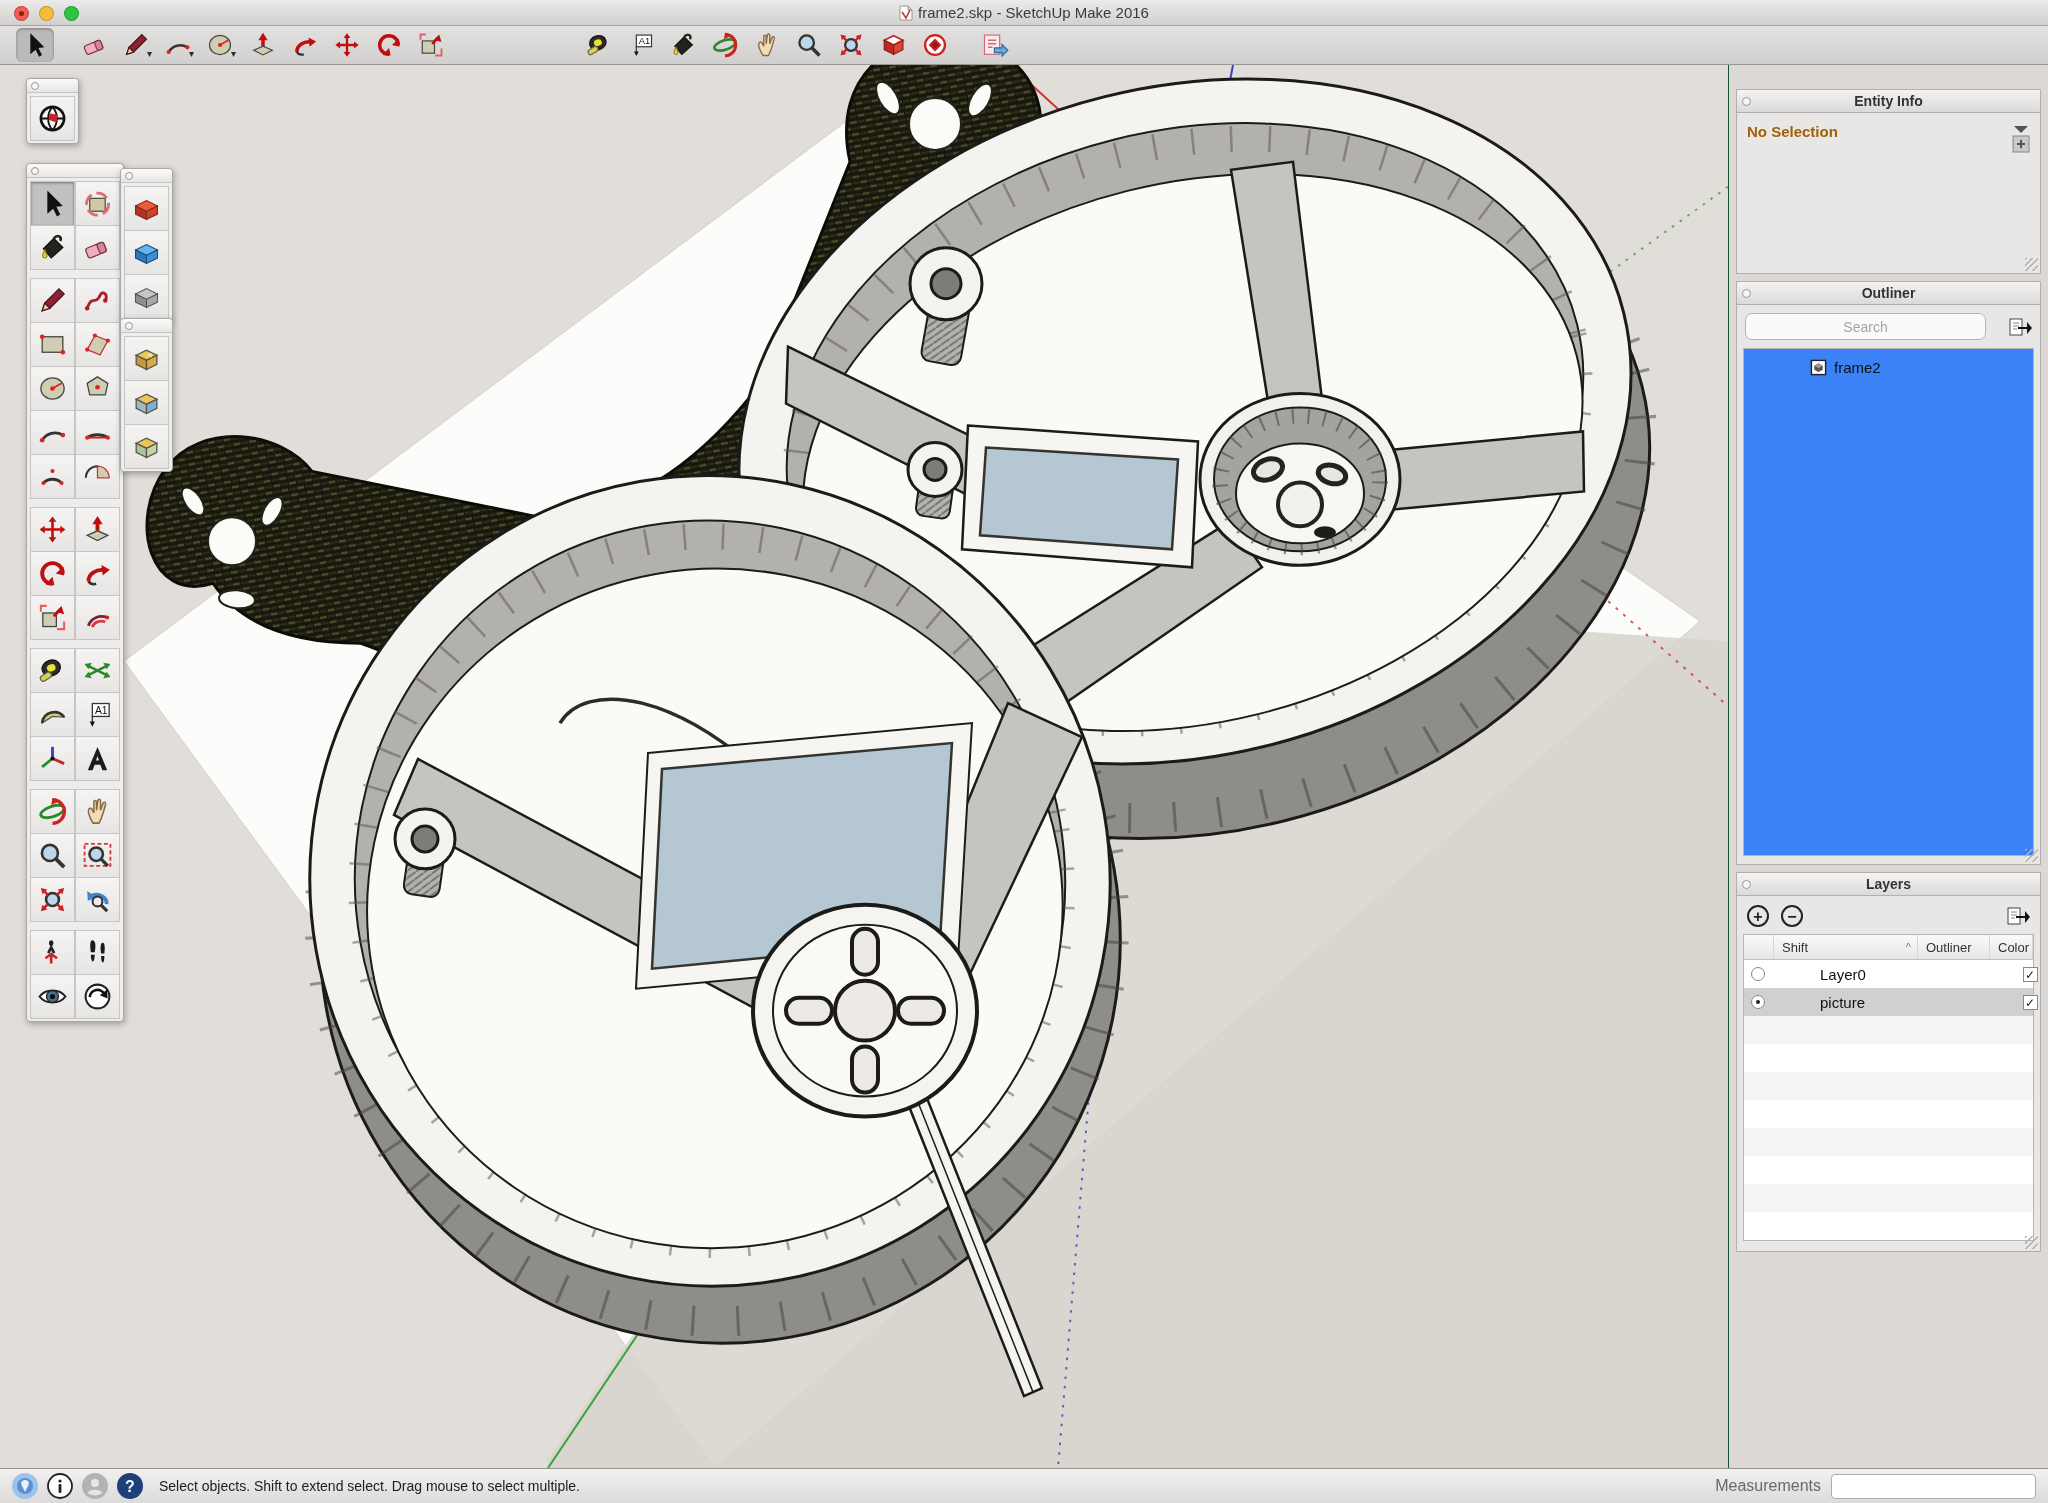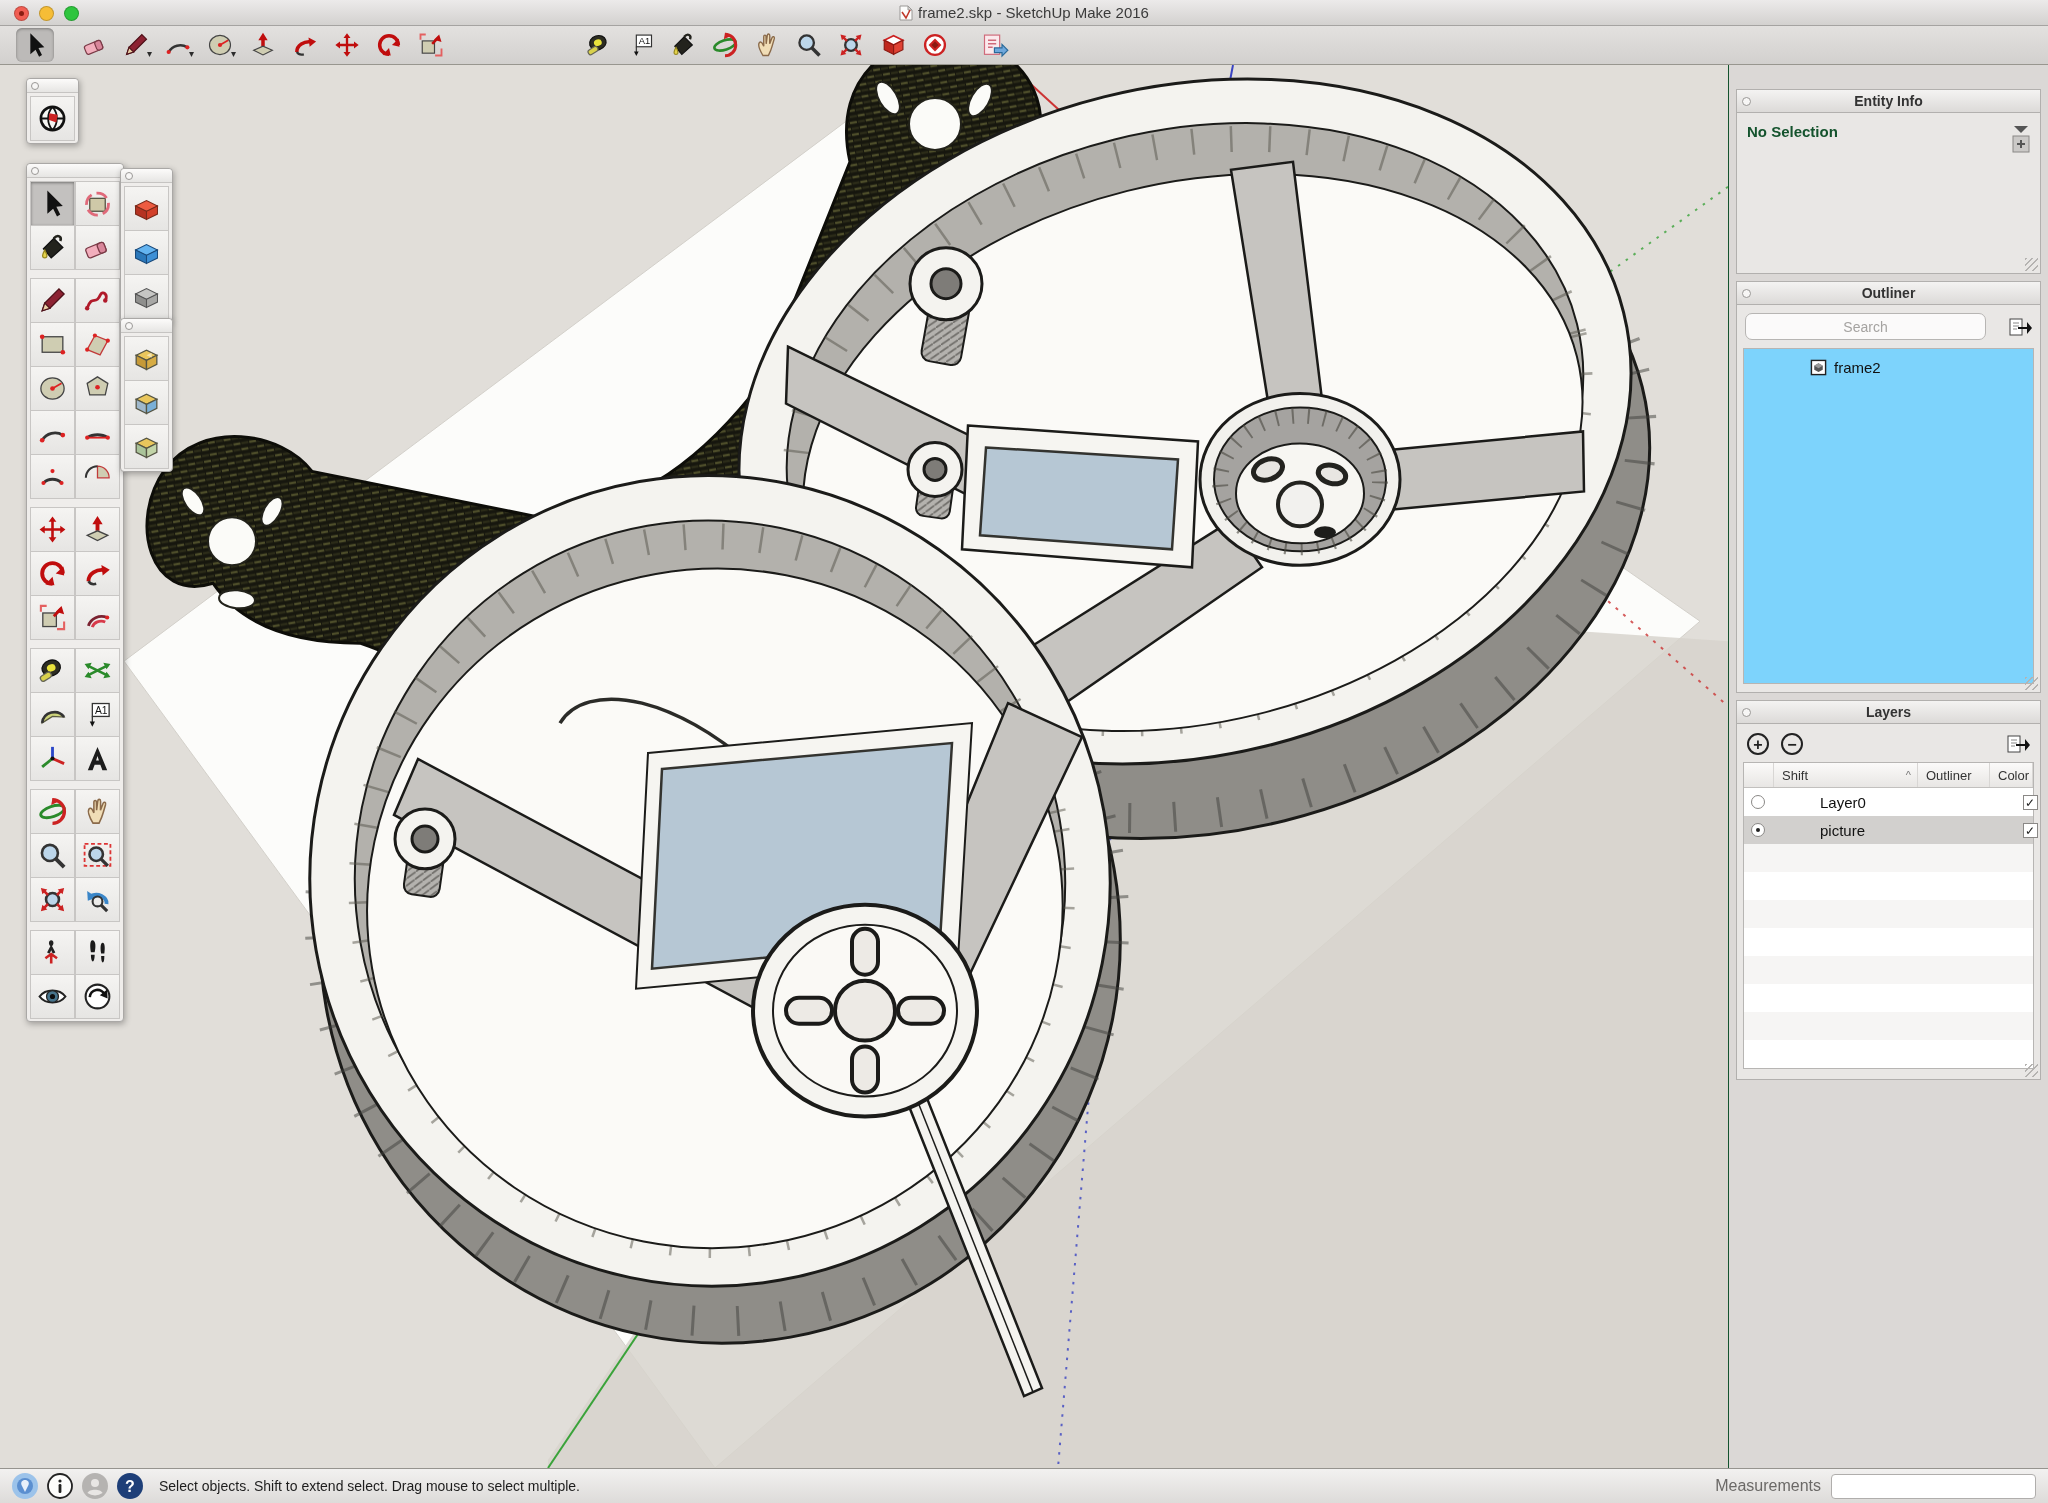--- a/index.html
+++ b/index.html
@@ -56,29 +56,29 @@
     background:#dbd8d6; border-left:1px solid #14532d; padding:24px 7px 0 7px; z-index:20; }
   .panel { background:#e9e7e5; border:1px solid #b2b0ae; margin-bottom:7px; position:relative; }
   .panel-header { height:23px; background:linear-gradient(#f4f3f2,#dcdad8);
     border-bottom:1px solid #b2b0ae; text-align:center; font-size:14px; font-weight:bold;
     color:#333; line-height:23px; position:relative; }
   .panel-header .pdot { position:absolute; left:5px; top:7px; width:9px; height:9px;
     border:1px solid #9a9896; border-radius:50%; background:#f7f6f5; }
   .grip { position:absolute; right:2px; bottom:2px; width:13px; height:13px;
     background:repeating-linear-gradient(135deg,#b5b3b1 0 1.5px,transparent 1.5px 4.5px); }
   .ei-body { height:160px; position:relative; }
-  .ei-msg { position:absolute; left:10px; top:10px; font-size:15px; font-weight:bold; color:#14532d; }
+  .ei-msg { position:absolute; left:10px; top:10px; font-size:15px; font-weight:bold; color:#a16207; }
   .ei-widget { position:absolute; right:8px; top:10px; width:22px; height:32px; }
   .outliner-search-row { display:flex; align-items:center; padding:8px 6px 6px 8px; gap:20px; }
   .search-box { flex:1; height:27px; border:1px solid #b7b5b3; border-radius:7px; background:#fbfafa;
     font-size:14px; color:#9a9896; text-align:center; outline:none; }
   .search-box::placeholder { color:#a5a3a1; }
   .icon-btn { width:28px; height:24px; background:transparent; border:none; display:flex;
     align-items:center; justify-content:center; }
-  .outliner-list { margin:2px 6px 8px 6px; height:336px; background:#7dd3fc; border:1px solid #b7b5b3; overflow:hidden; }
+  .outliner-list { margin:2px 6px 8px 6px; height:508px; background:#3b82f6; border:1px solid #b7b5b3; overflow:hidden; }
   .outliner-item { display:flex; align-items:center; gap:7px; padding:10px 0 0 66px; font-size:15px; color:#111; }
   .layers-toolbar { display:flex; align-items:center; padding:8px 8px 6px 10px; gap:12px; }
   .circle-btn { width:22px; height:22px; border-radius:50%; border:2px solid #222; background:transparent;
     font-size:16px; line-height:17px; color:#222; text-align:center; font-weight:bold; padding:0; }
   .layers-toolbar .spacer { flex:1; }
   .layers-table { margin:0 6px 10px 6px; background:#fff; border:1px solid #b7b5b3; }
   .lt-header { display:grid; grid-template-columns:30px 144px 72px 1fr; height:25px;
     background:linear-gradient(#fbfaf9,#e8e6e4); border-bottom:1px solid #c2c0be;
     font-size:13px; color:#333; }
   .lt-header > div { display:flex; align-items:center; padding-left:8px; border-right:1px solid #d8d6d4; }

